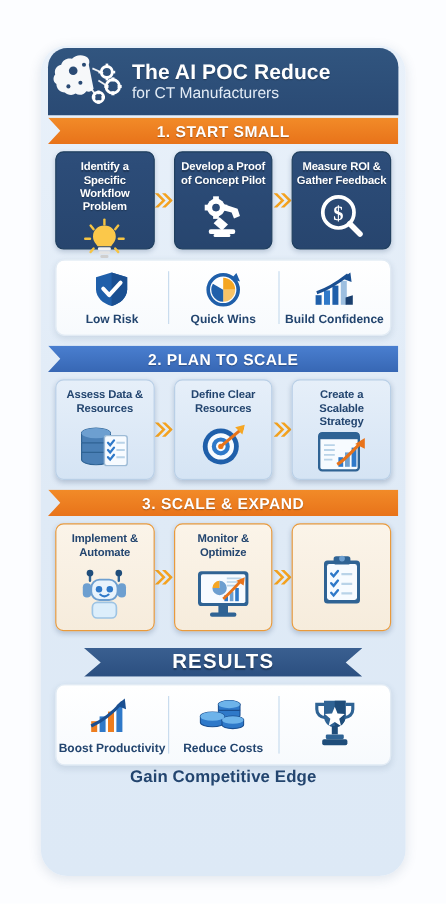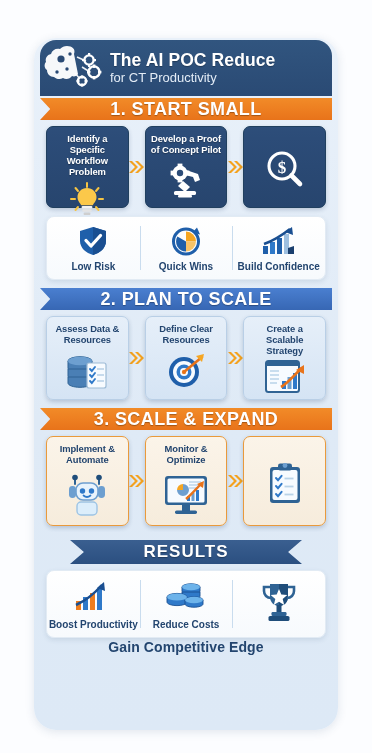--- a/index.html
+++ b/index.html
@@ -44,21 +44,21 @@
   }
   .h2{
     color:#e3ecf6;font-size:13px;font-weight:normal;
     margin-top:2px;line-height:1.05;
   }
   
   .banner-wrap{position:relative;height:22px;margin:0 0 6px 0;}
   .banner{
     position:absolute;left:0;right:0;height:22px;
     display:flex;align-items:center;justify-content:center;
-    color:#fff;font-weight:bold;font-size:18px;letter-spacing:.4px;
+    color:#fff;font-weight:bold;font-size:13px;letter-spacing:.4px;
     text-shadow:0 1px 1px rgba(0,0,0,.3);
   }
   .bn-orange{
     background:linear-gradient(180deg,#f28b28 0%,#e8731a 100%);
     clip-path:polygon(0 0,100% 0,100% 100%,0 100%,3.5% 50%);
   }
   .bn-orange.narrow{
     left:48px;right:48px;
     clip-path:polygon(0 0,100% 0,93% 50%,100% 100%,0 100%,7% 50%);
   }
@@ -167,21 +167,21 @@
               <rect x="54" y="25.8" width="3.4" height="2.6"></rect>
           <rect x="37" y="30.5" width="2.2" height="3"></rect>
               <rect x="37" y="38.5" width="2.2" height="3"></rect>
           <rect x="32.5" y="35" width="3" height="2.2"></rect>
               <rect x="40.5" y="35" width="3" height="2.2"></rect>
         </g>
       </svg>
     </div>
     <div class="htext">
       <div class="h1">The AI POC Reduce</div>
-      <div class="h2">for CT Productivity</div>
+      <div class="h2">for CT Manufacturers</div>
     </div>
   </div>
 
   <div class="inner" style="top:60px;position:absolute;">
 
    <div class="banner-wrap">
      <div class="banner bn-orange">1. START SMALL</div>
    </div>
    <div class="row" style="height:82px;">
      <div class="step s1">
@@ -233,20 +233,21 @@
      </div>
      <div class="arrow">
        <svg width="15" height="16" viewBox="0 0 15 16">
               <g fill="#f4a21f">
          <polygon points="0,2 6,8 0,14 3,14 9,8 3,2"></polygon>
                 <polygon points="6,2 12,8 6,14 9,14 15,8 9,2"></polygon>
        </g>
             </svg>
      </div>
      <div class="step s1">
+       <div class="lbl">Measure ROI &amp; Gather Feedback</div>
        <div class="art">
          <svg width="40" height="38" viewBox="0 0 40 38">
            <circle cx="17" cy="16" r="13" fill="none" stroke="#ffffff" stroke-width="3.1"></circle>
            <text x="17" y="22.5" font-family="Liberation Serif, serif" font-size="17" font-weight="bold" fill="#ffffff" text-anchor="middle">$</text>
            <path d="M26.5 25.5 L35 34" stroke="#ffffff" stroke-width="4.6" stroke-linecap="round"></path>
          </svg>
        </div>
      </div>
    </div>
 

